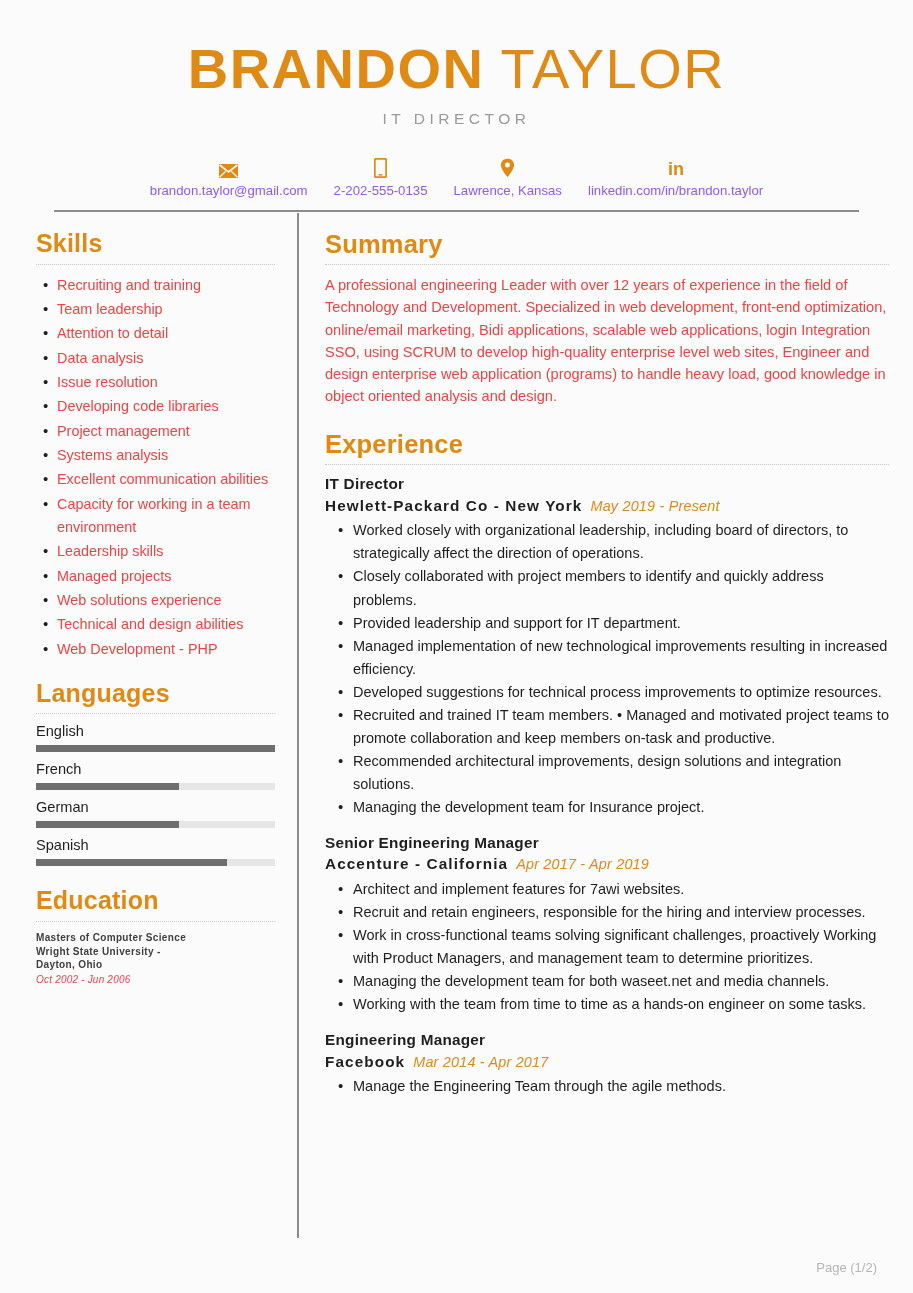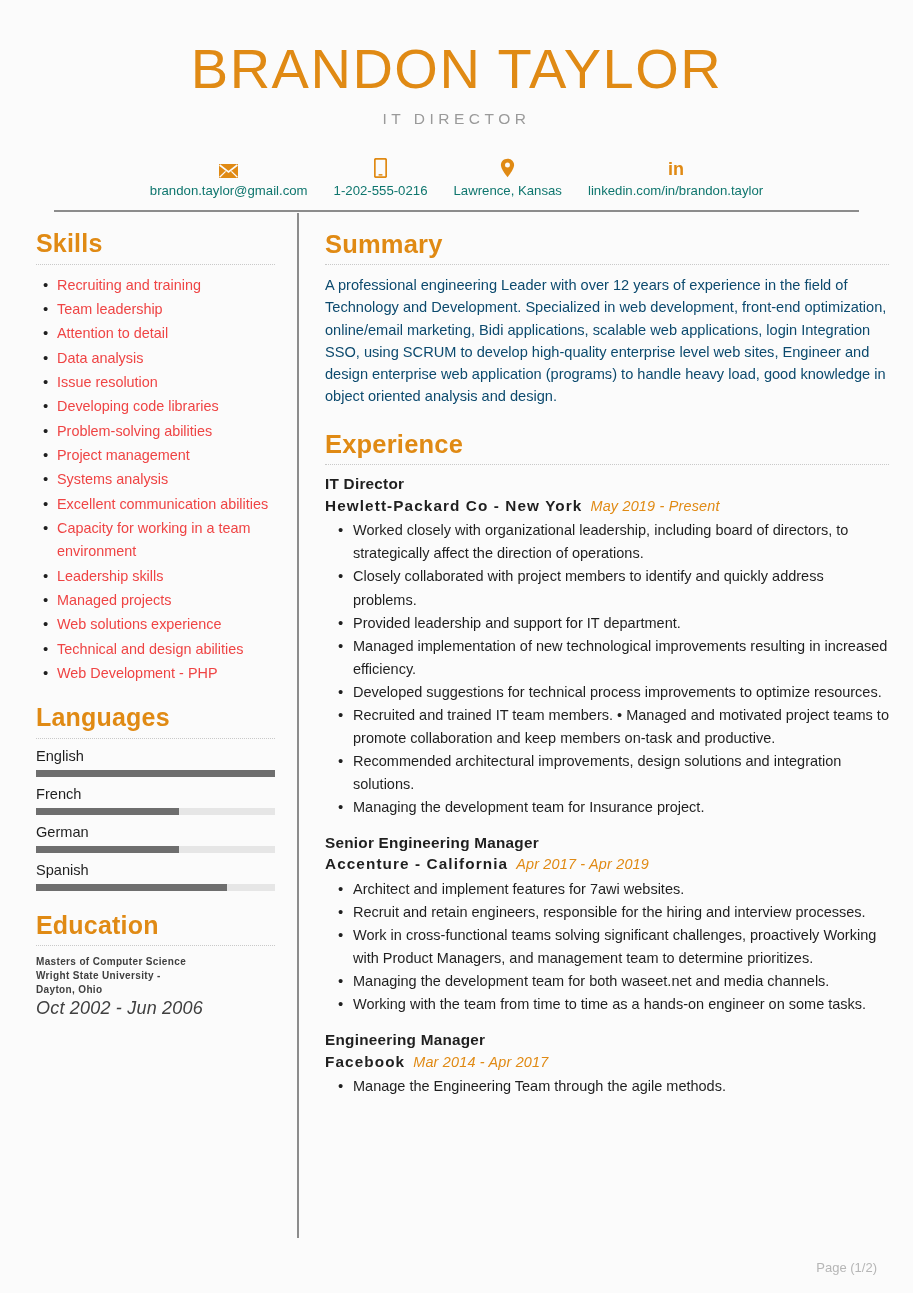--- a/index.html
+++ b/index.html
@@ -26,21 +26,21 @@
     text-align: center;
   }
   .name {
     font-size: 56px;
     line-height: 1.04;
     letter-spacing: 1.5px;
     color: #e08a14;
     white-space: nowrap;
   }
   .name .first {
-    font-weight: normal;
+    font-weight: bold;
   }
   .name .last {
     font-weight: normal;
   }
   .job-title {
     margin-top: 12px;
     font-size: 15.5px;
     letter-spacing: 4.5px;
     color: #9a9a9a;
     font-weight: normal;
@@ -62,21 +62,21 @@
     gap: 5px;
   }
   .contact-icon {
     height: 20px;
     display: flex;
     align-items: flex-end;
     justify-content: center;
   }
   .contact-text {
     font-size: 13.2px;
-    color: #0f766e;
+    color: #8b5cf6;
     white-space: nowrap;
     text-align: center;
   }
   .header-rule {
     margin: 6px 14px 0 14px;
     border-top: 2px solid #8c8c8c;
   }
 
   
   .columns {
@@ -161,31 +161,31 @@
 
   
   .edu-line {
     font-size: 10px;
     font-weight: bold;
     color: #404040;
     letter-spacing: 0.35px;
     line-height: 1.37;
   }
   .edu-date {
-    font-size: 18px;
+    font-size: 10px;
     font-style: italic;
-    color: #404040;
+    color: #ef4444;
     letter-spacing: 0.2px;
     margin-top: 2px;
   }
 
   
   .summary-text {
     font-size: 14.6px;
-    color: #0c4a6e;
+    color: #ef4444;
     line-height: 1.52;
     margin: 0;
   }
 
   
   .exp-entry { margin-top: 14px; }
   .exp-entry:first-of-type { margin-top: 0; }
   .exp-role {
     font-size: 15.3px;
     font-weight: bold;
@@ -265,21 +265,21 @@
       </div>
 
       <div class="contact-item">
         <span class="contact-icon">
           <svg width="13" height="20" viewBox="0 0 13 20">
             <rect x="0.8" y="0.8" width="11.4" height="18.4" rx="1.4" fill="none" stroke="#e08a14" stroke-width="1.8"></rect>
             <rect x="3.3" y="4.2" width="6.4" height="9.4" fill="#fbfbfb"></rect>
             <rect x="4.6" y="16.1" width="3.8" height="1.5" fill="#e08a14"></rect>
           </svg>
         </span>
-        <span class="contact-text">1-202-555-0216</span>
+        <span class="contact-text">2-202-555-0135</span>
       </div>
 
       <div class="contact-item">
         <span class="contact-icon">
           <svg width="15" height="20" viewBox="0 0 15 20">
             <path d="M7.5 0.8 C3.6 0.8 0.9 3.6 0.9 7.1 C0.9 11.6 7.5 19.2 7.5 19.2 C7.5 19.2 14.1 11.6 14.1 7.1 C14.1 3.6 11.4 0.8 7.5 0.8 Z" fill="#e08a14"></path>
             <circle cx="7.5" cy="7" r="2.5" fill="#fbfbfb"></circle>
           </svg>
         </span>
         <span class="contact-text">Lawrence, Kansas</span>
@@ -305,21 +305,20 @@
       <section>
         <h2 class="sec-heading">Skills</h2>
         <div class="sec-rule"></div>
         <ul class="bullets" id="skills-list">
             <li>Recruiting and training</li>
             <li>Team leadership</li>
             <li>Attention to detail</li>
             <li>Data analysis</li>
             <li>Issue resolution</li>
             <li>Developing code libraries</li>
-            <li>Problem-solving abilities</li>
             <li>Project management</li>
             <li>Systems analysis</li>
             <li>Excellent communication abilities</li>
             <li>Capacity for working in a team environment</li>
             <li>Leadership skills</li>
             <li>Managed projects</li>
             <li>Web solutions experience</li>
             <li>Technical and design abilities</li>
             <li>Web Development - PHP</li>
           </ul>

